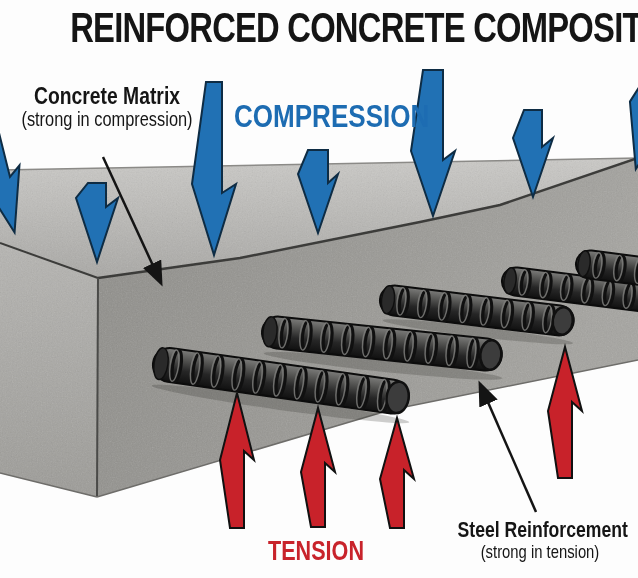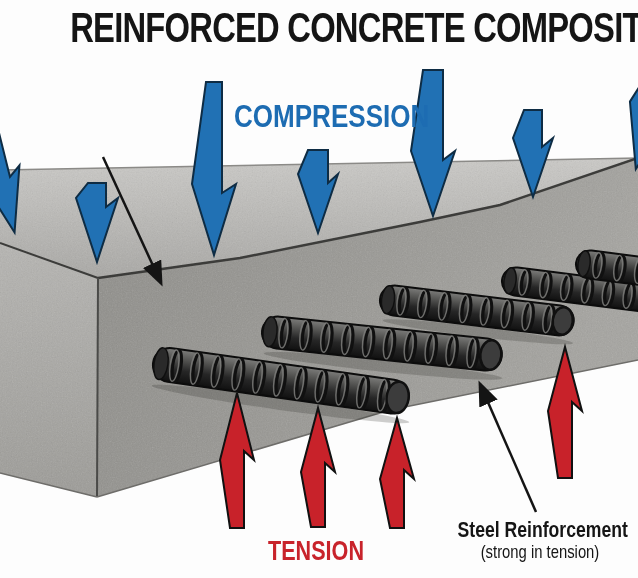--- a/index.html
+++ b/index.html
@@ -203,20 +203,24 @@
       <polygon points="390,528 404,528 404,470 414,479 397,418 380,479"></polygon>
       <polygon points="558,478 572,478 572,402 582,411 565,347 548,411"></polygon>
     </g>
 
     <line x1="103" y1="157" x2="161" y2="283" stroke="#141414" stroke-width="2.5" marker-end="url(#ptr)"></line>
     <line x1="536" y1="512" x2="480" y2="384" stroke="#141414" stroke-width="2.5" marker-end="url(#ptr)"></line>
   </svg>
 
   <div id="title" class="txt">REINFORCED CONCRETE COMPOSITE</div>
 
+  <div id="cm-block" class="txt center">
+    <span id="cm-title">Concrete Matrix</span>
+    <span id="cm-sub">(strong in compression)</span>
+  </div>
 
   <div id="compression" class="txt">COMPRESSION</div>
 
   <div id="tension" class="txt">TENSION</div>
 
   <div id="sr-block" class="txt center">
     <span id="sr-title">Steel Reinforcement</span>
     <span id="sr-sub">(strong in tension)</span>
   </div>
 

